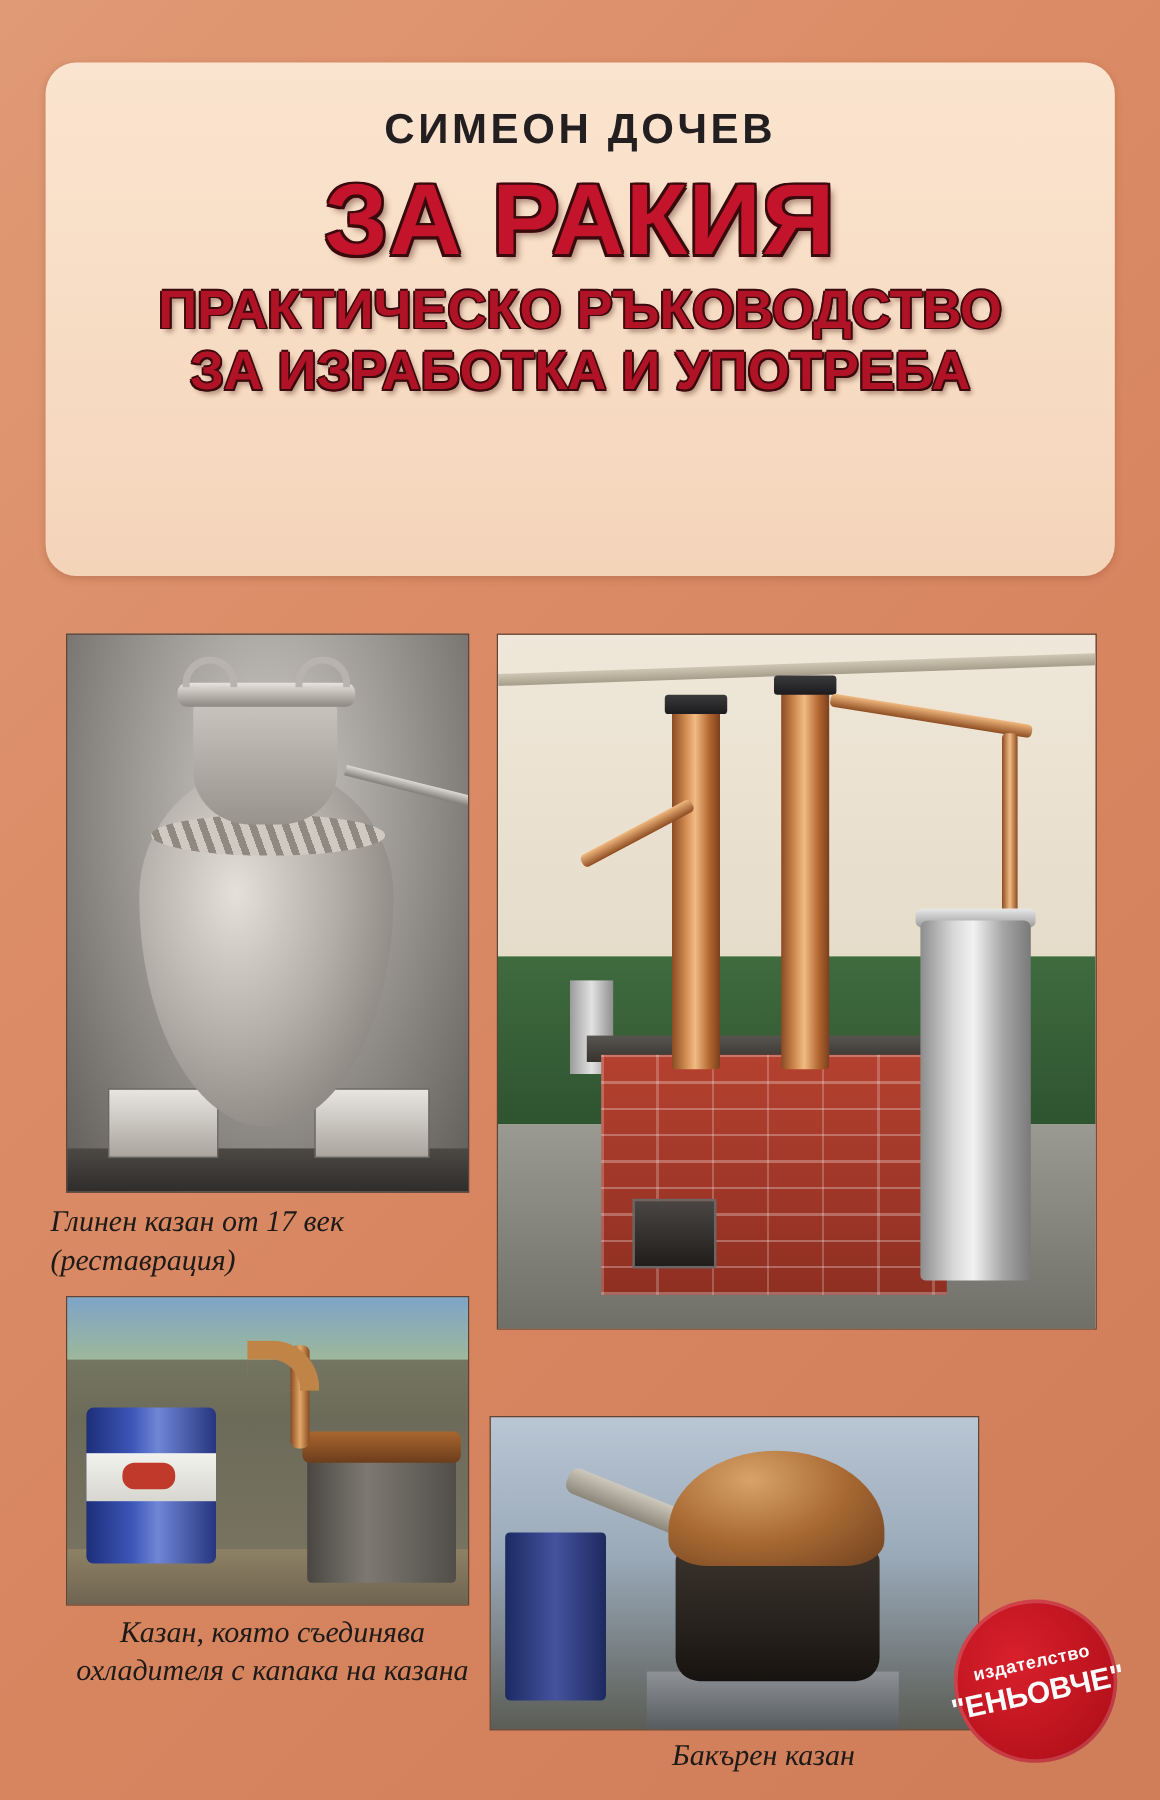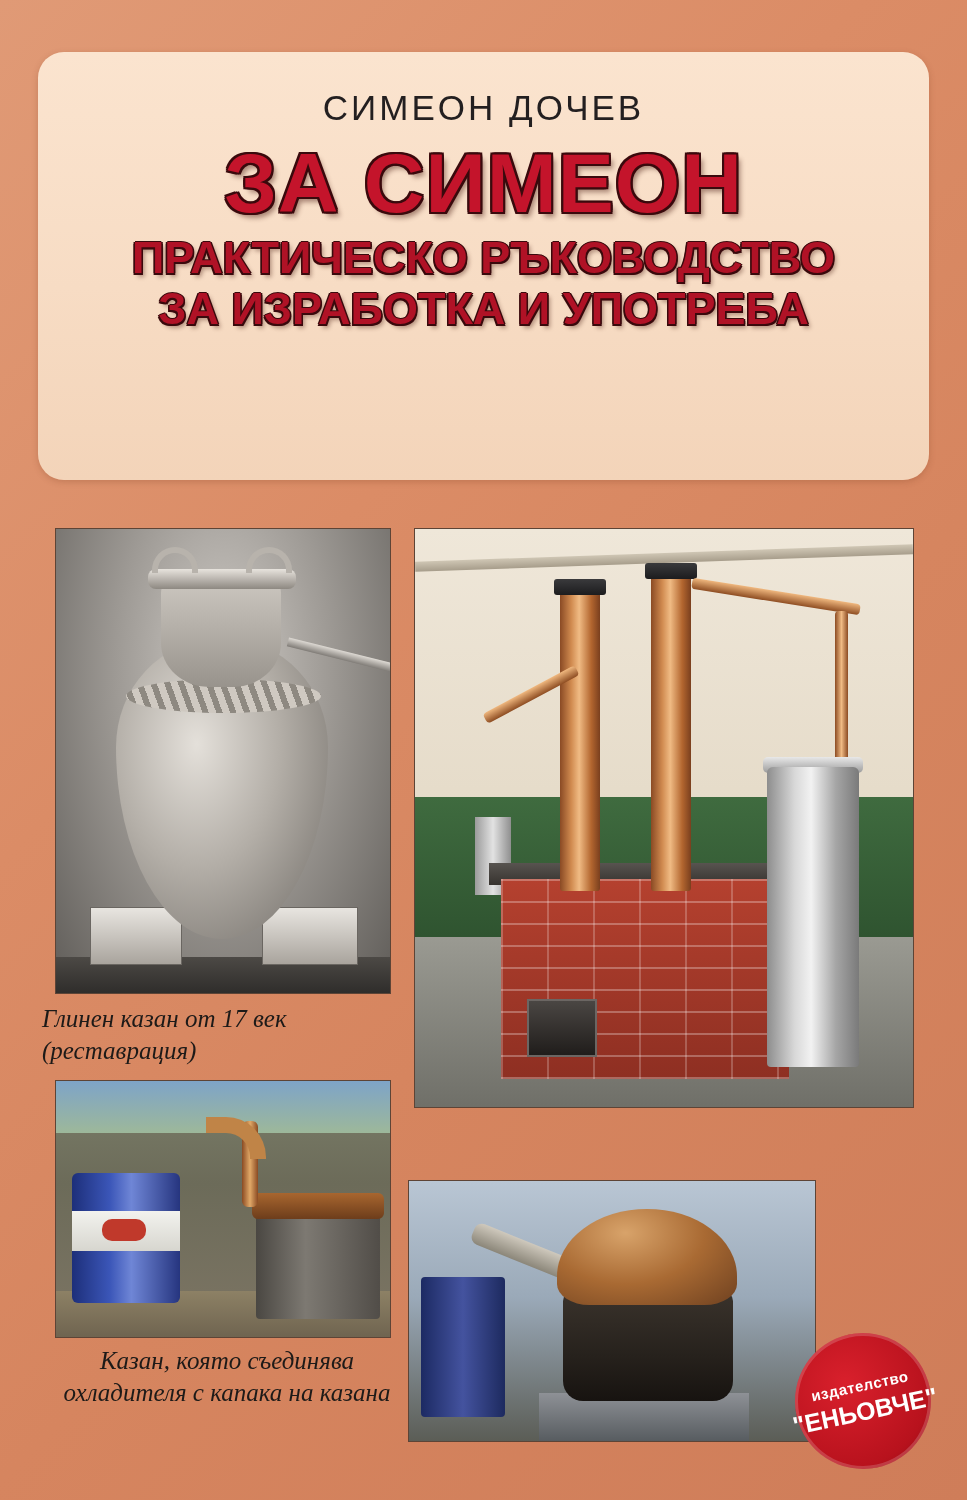--- a/index.html
+++ b/index.html
@@ -33,21 +33,21 @@
     height: 428px;
     background: linear-gradient(180deg, #fbe4cf 0%, #f7dcc4 55%, #f3d4b9 100%);
     border-radius: 26px;
     box-shadow: 0 2px 6px rgba(120,60,30,0.25);
     text-align: center;
     padding-top: 36px;
   }
 
   .author {
     font-family: "Liberation Sans", sans-serif;
-    font-weight: normal;
+    font-weight: bold;
     font-size: 35px;
     letter-spacing: 3px;
     color: #231f20;
   }
 
   .main-title {
     margin-top: 14px;
     font-family: "Liberation Sans", sans-serif;
     font-weight: bold;
     font-size: 84px;
@@ -338,21 +338,21 @@
   }
 </style>
 </head>
 <body>
 
 <div class="cover">
 
   <div class="title-panel">
     <div class="author">СИМЕОН ДОЧЕВ</div>
     <div class="main-title">
-      <span class="line2">ЗА СИМЕОН</span>
+      <span class="line2">ЗА РАКИЯ</span>
     </div>
     <div class="subtitle">
       <span>ПРАКТИЧЕСКО РЪКОВОДСТВО</span>
       <span class="line2">ЗА ИЗРАБОТКА И УПОТРЕБА</span>
     </div>
   </div>
 
   <div class="photo" id="photo-clay">
     <div class="clay-ground"></div>
     <div class="clay-brick b1"></div>
@@ -399,19 +399,20 @@
   </div>
   <div class="caption" id="caption-lula">Казан, която съединява охладителя с капака на казана</div>
 
   <div class="photo" id="photo-copper">
     <div class="copper-stand"></div>
     <div class="copper-drum"></div>
     <div class="copper-arm"></div>
     <div class="copper-body"></div>
     <div class="copper-dome"></div>
   </div>
+  <div class="caption" id="caption-copper">Бакърен казан</div>
 
   <div class="stamp">
     <div class="l1">издателство</div>
     <div class="l2">"ЕНЬОВЧЕ"</div>
   </div>
 
 </div>
 
 </body></html>

